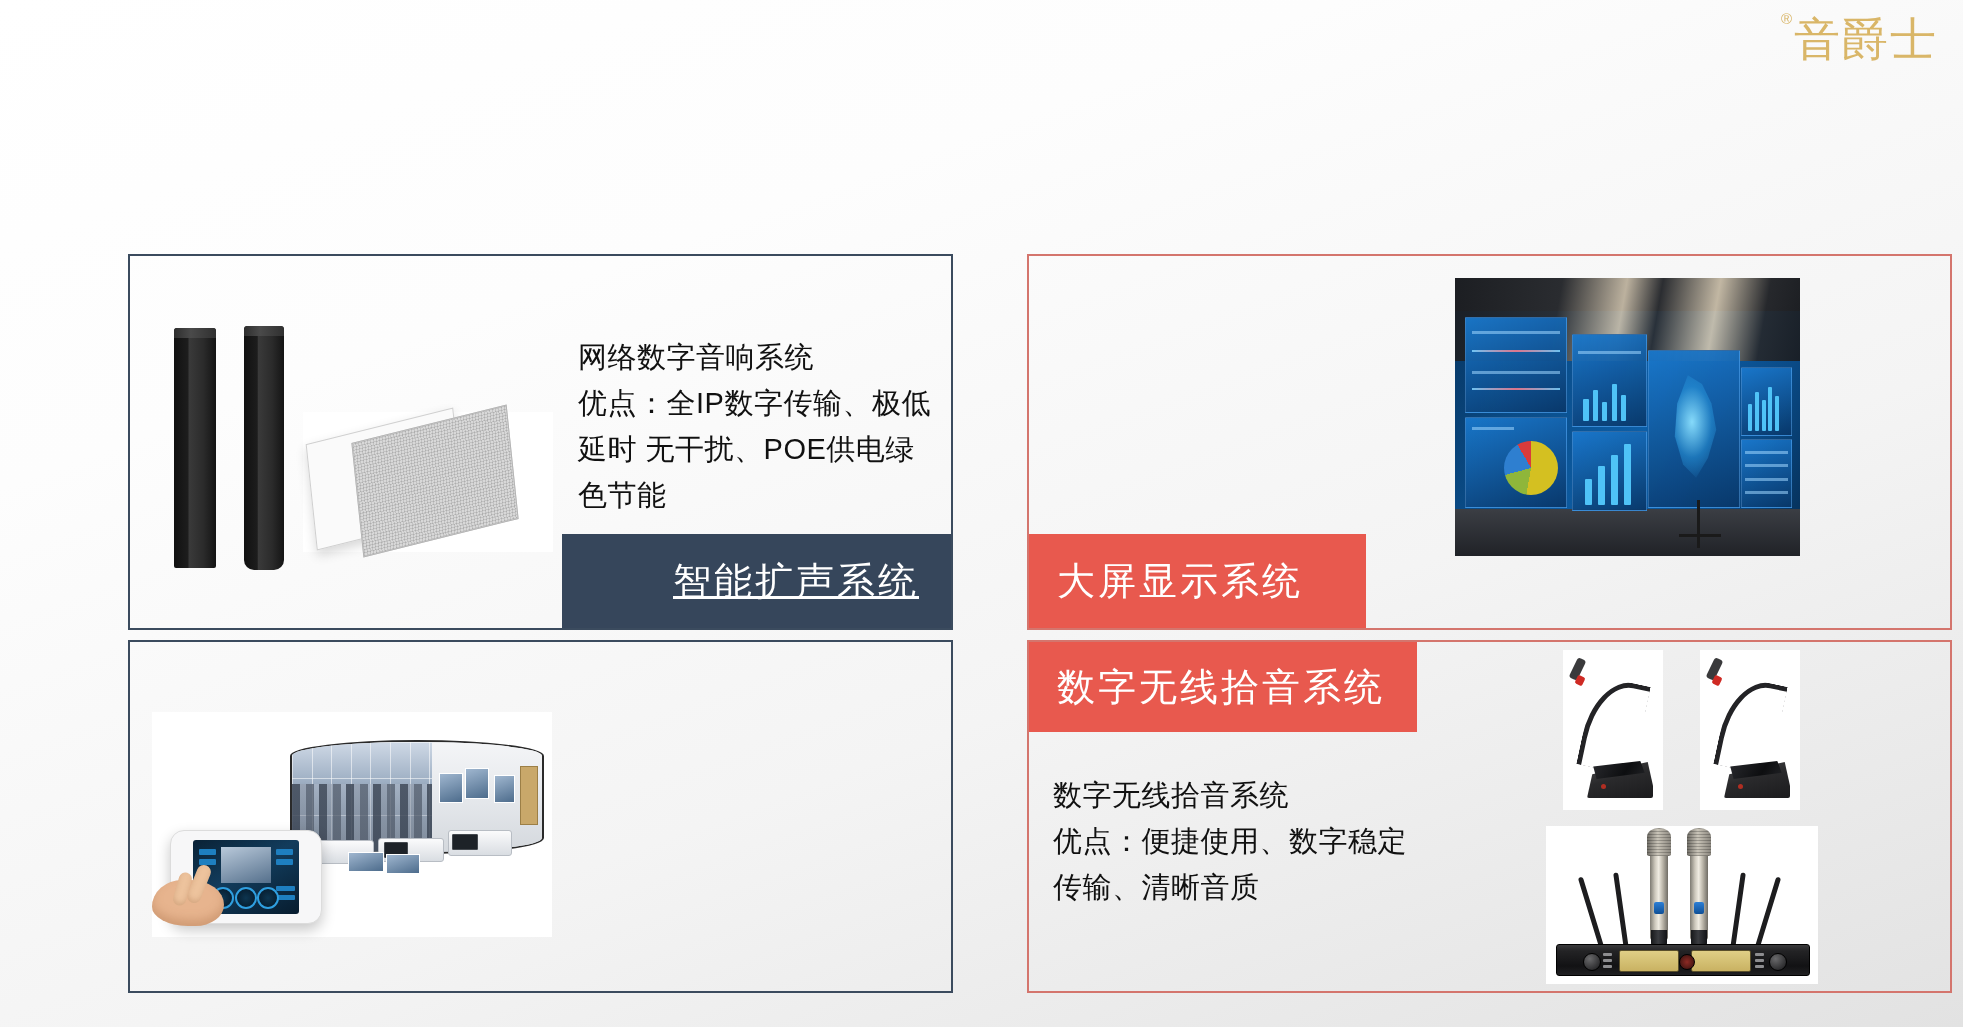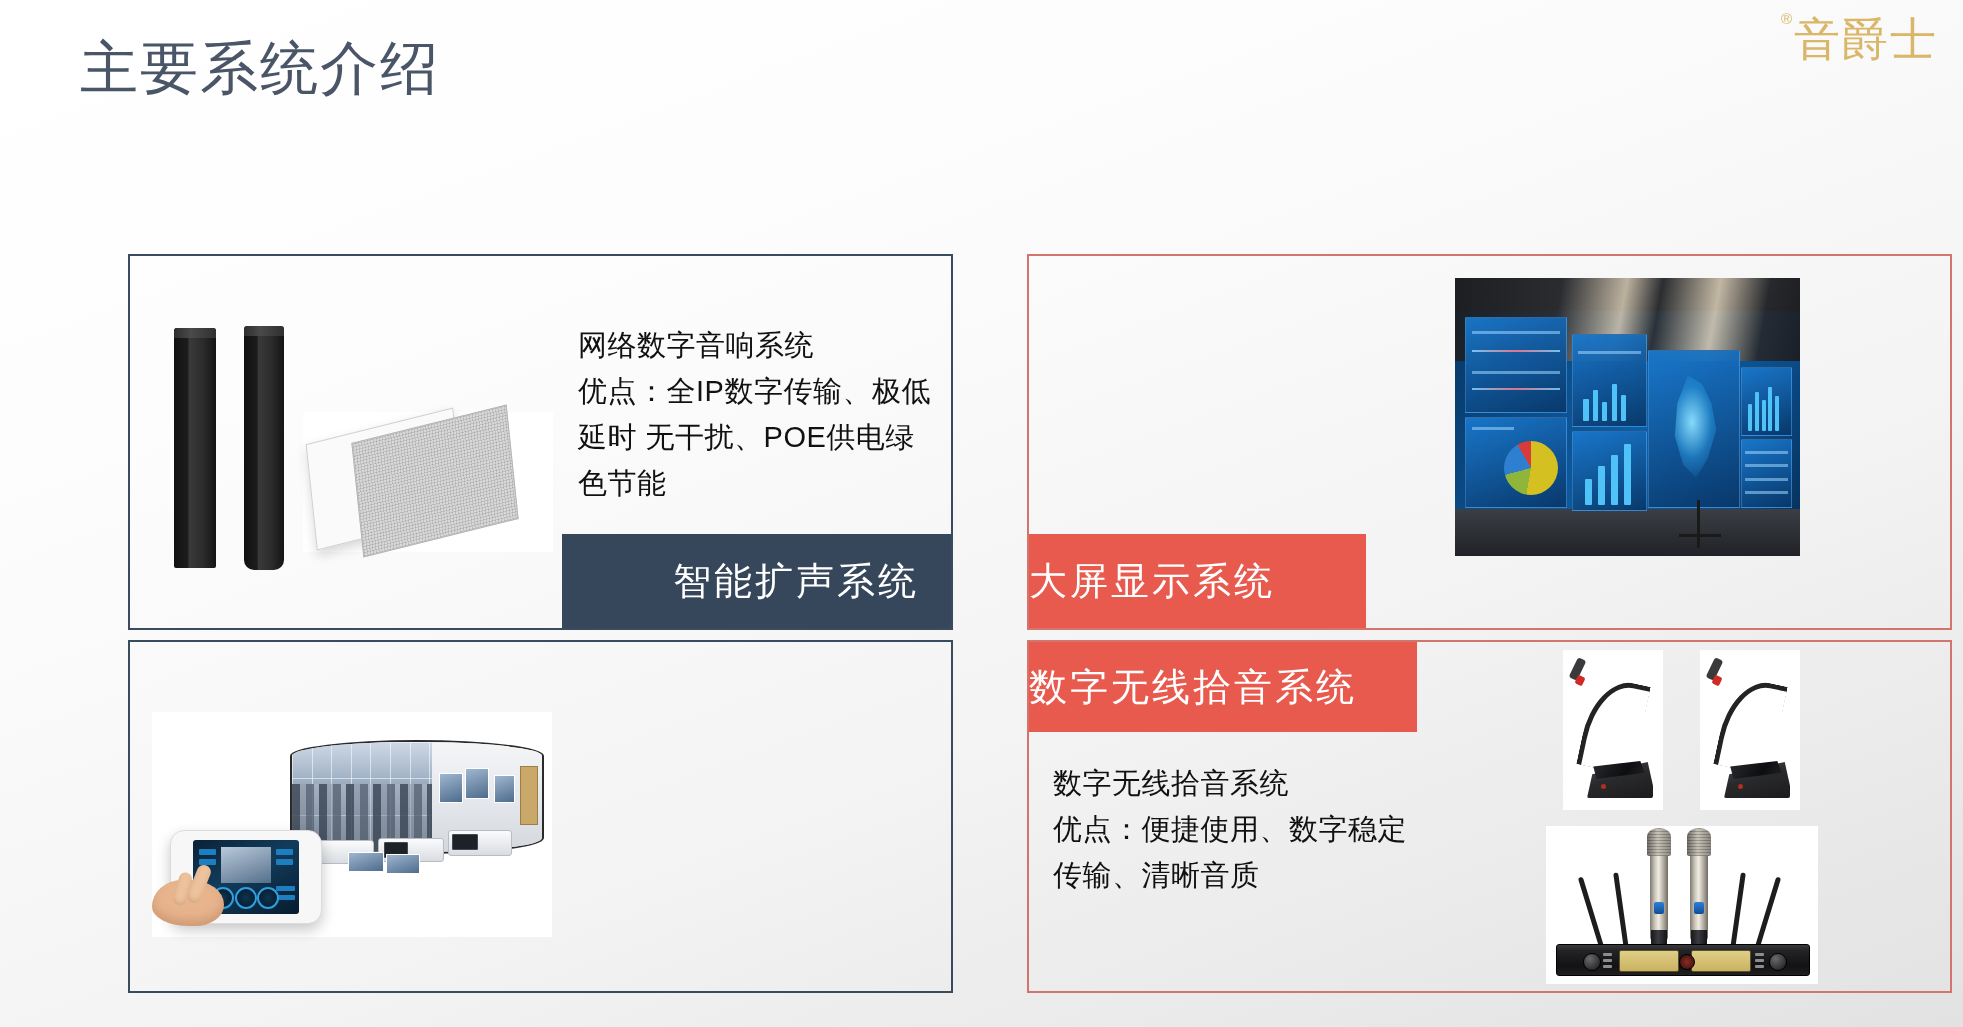--- a/index.html
+++ b/index.html
@@ -70,35 +70,36 @@
   .panel.red  { border: 2px solid #d4756d; }
 
   .card-body {
     position: absolute;
     box-sizing: border-box;
     color: #111111;
     font-size: 29px;
     line-height: 46px;
     white-space: pre-line;
     letter-spacing: 0.5px;
+    margin-top: 12px;
   }
 
   .banner {
     position: absolute;
     box-sizing: border-box;
     display: flex;
     align-items: center;
     color: #ffffff;
     font-size: 38px;
     letter-spacing: 3px;
   }
-  .banner.dark { background: #36465b; }
+  .banner.dark { background: #36465b; text-decoration: underline; }
   .banner.red  { background: #e8594e; }
   .banner.align-right { justify-content: flex-end; padding-right: 32px; }
-  .banner.align-left  { justify-content: flex-start; }
+  .banner.align-left  { justify-content: flex-start; padding-left: 28px; }
 
   
   .imgbox { position: absolute; overflow: hidden; }
 
   
   .col-speaker {
     position: absolute;
     background: linear-gradient(90deg,#111 0%,#1d1d1d 33%,#3a3a3a 36%,#2b2b2b 70%,#141414 100%);
     border-radius: 3px 3px 2px 2px;
   }
@@ -273,21 +274,20 @@
     border-radius: 48% 48% 10% 10% / 32% 32% 6% 6%;
   }
   .hm-blue { position:absolute; background:linear-gradient(180deg,#2d7fd6,#0f4f96); border-radius:2px; }
   .hm-btm  { position:absolute; background:linear-gradient(90deg,#17181a,#3a3c40 45%,#121316); border-radius:0 0 3px 3px; }
 </style>
 </head>
 <body>
 
 <div id="slide">
 
-  <div id="page-title">主要系统介绍</div>
 
   <div id="brand-logo">
     <span class="logo-reg">®</span>
     <span class="logo-cn">音爵士</span>
   </div>
 
   <div class="panel dark" style="left:128px; top:254px; width:825px; height:376px;">
   </div>
 
   <div class="imgbox" style="left:162px; top:320px; width:380px; height:250px;">

